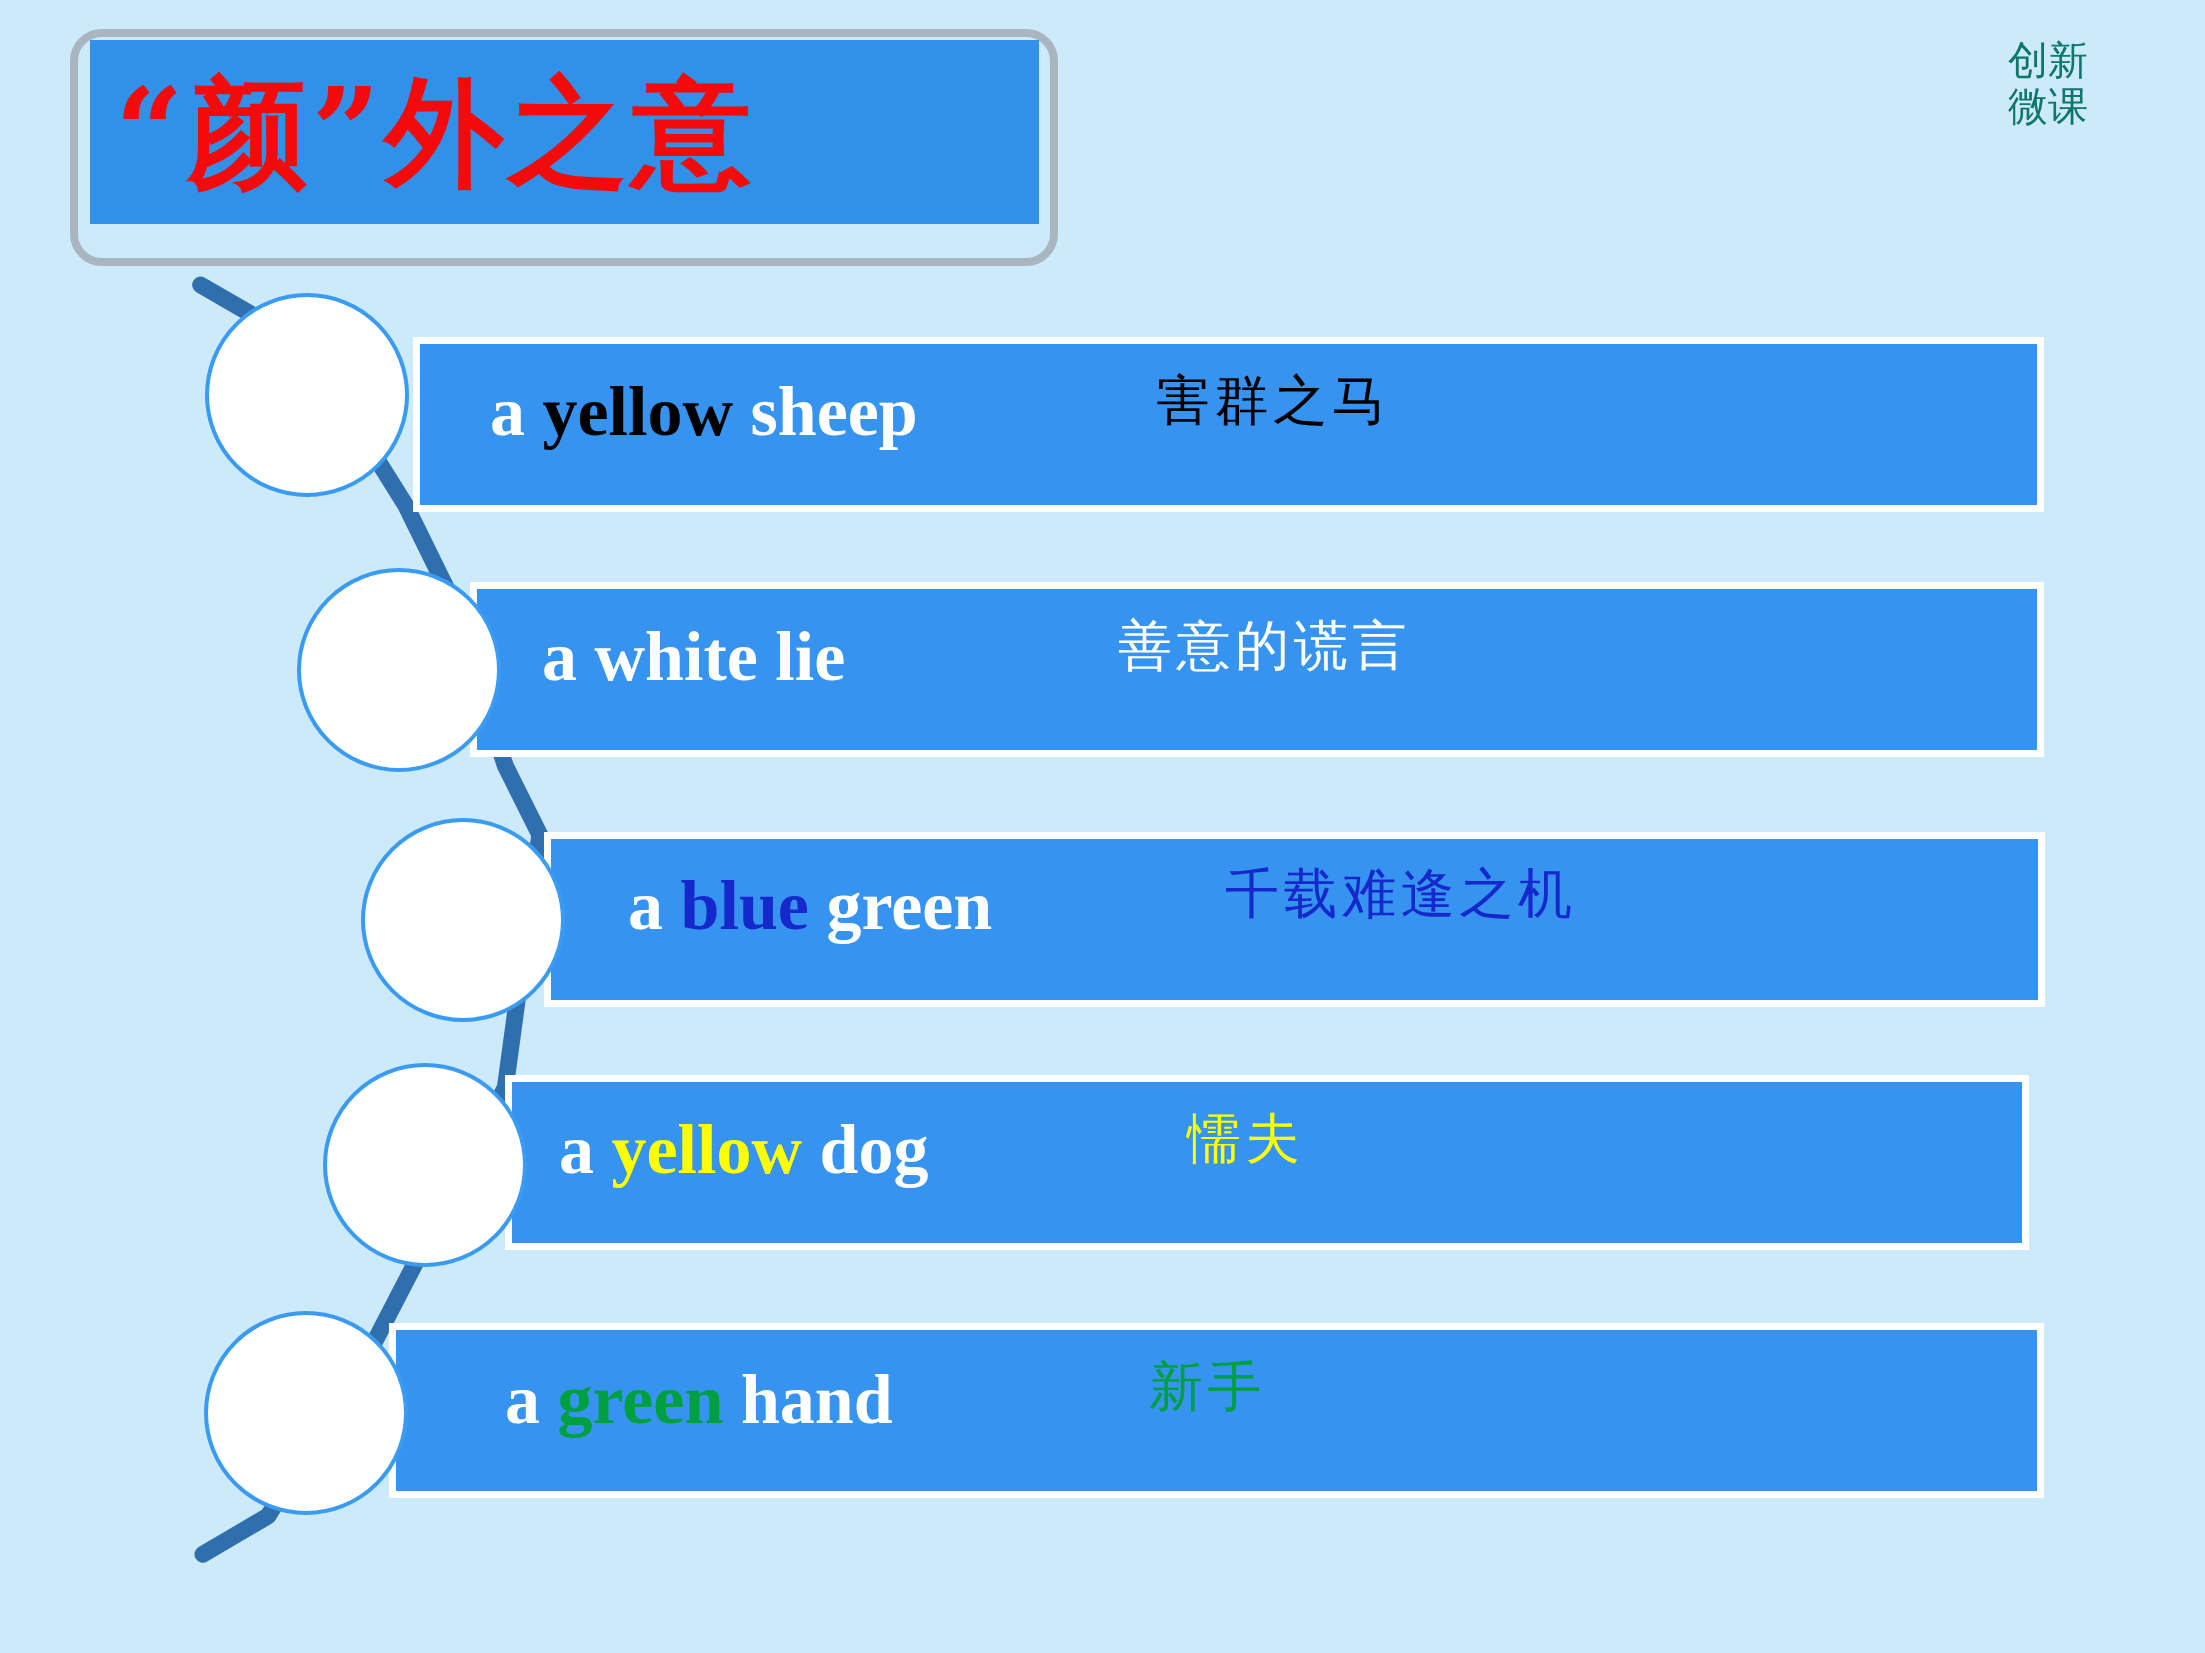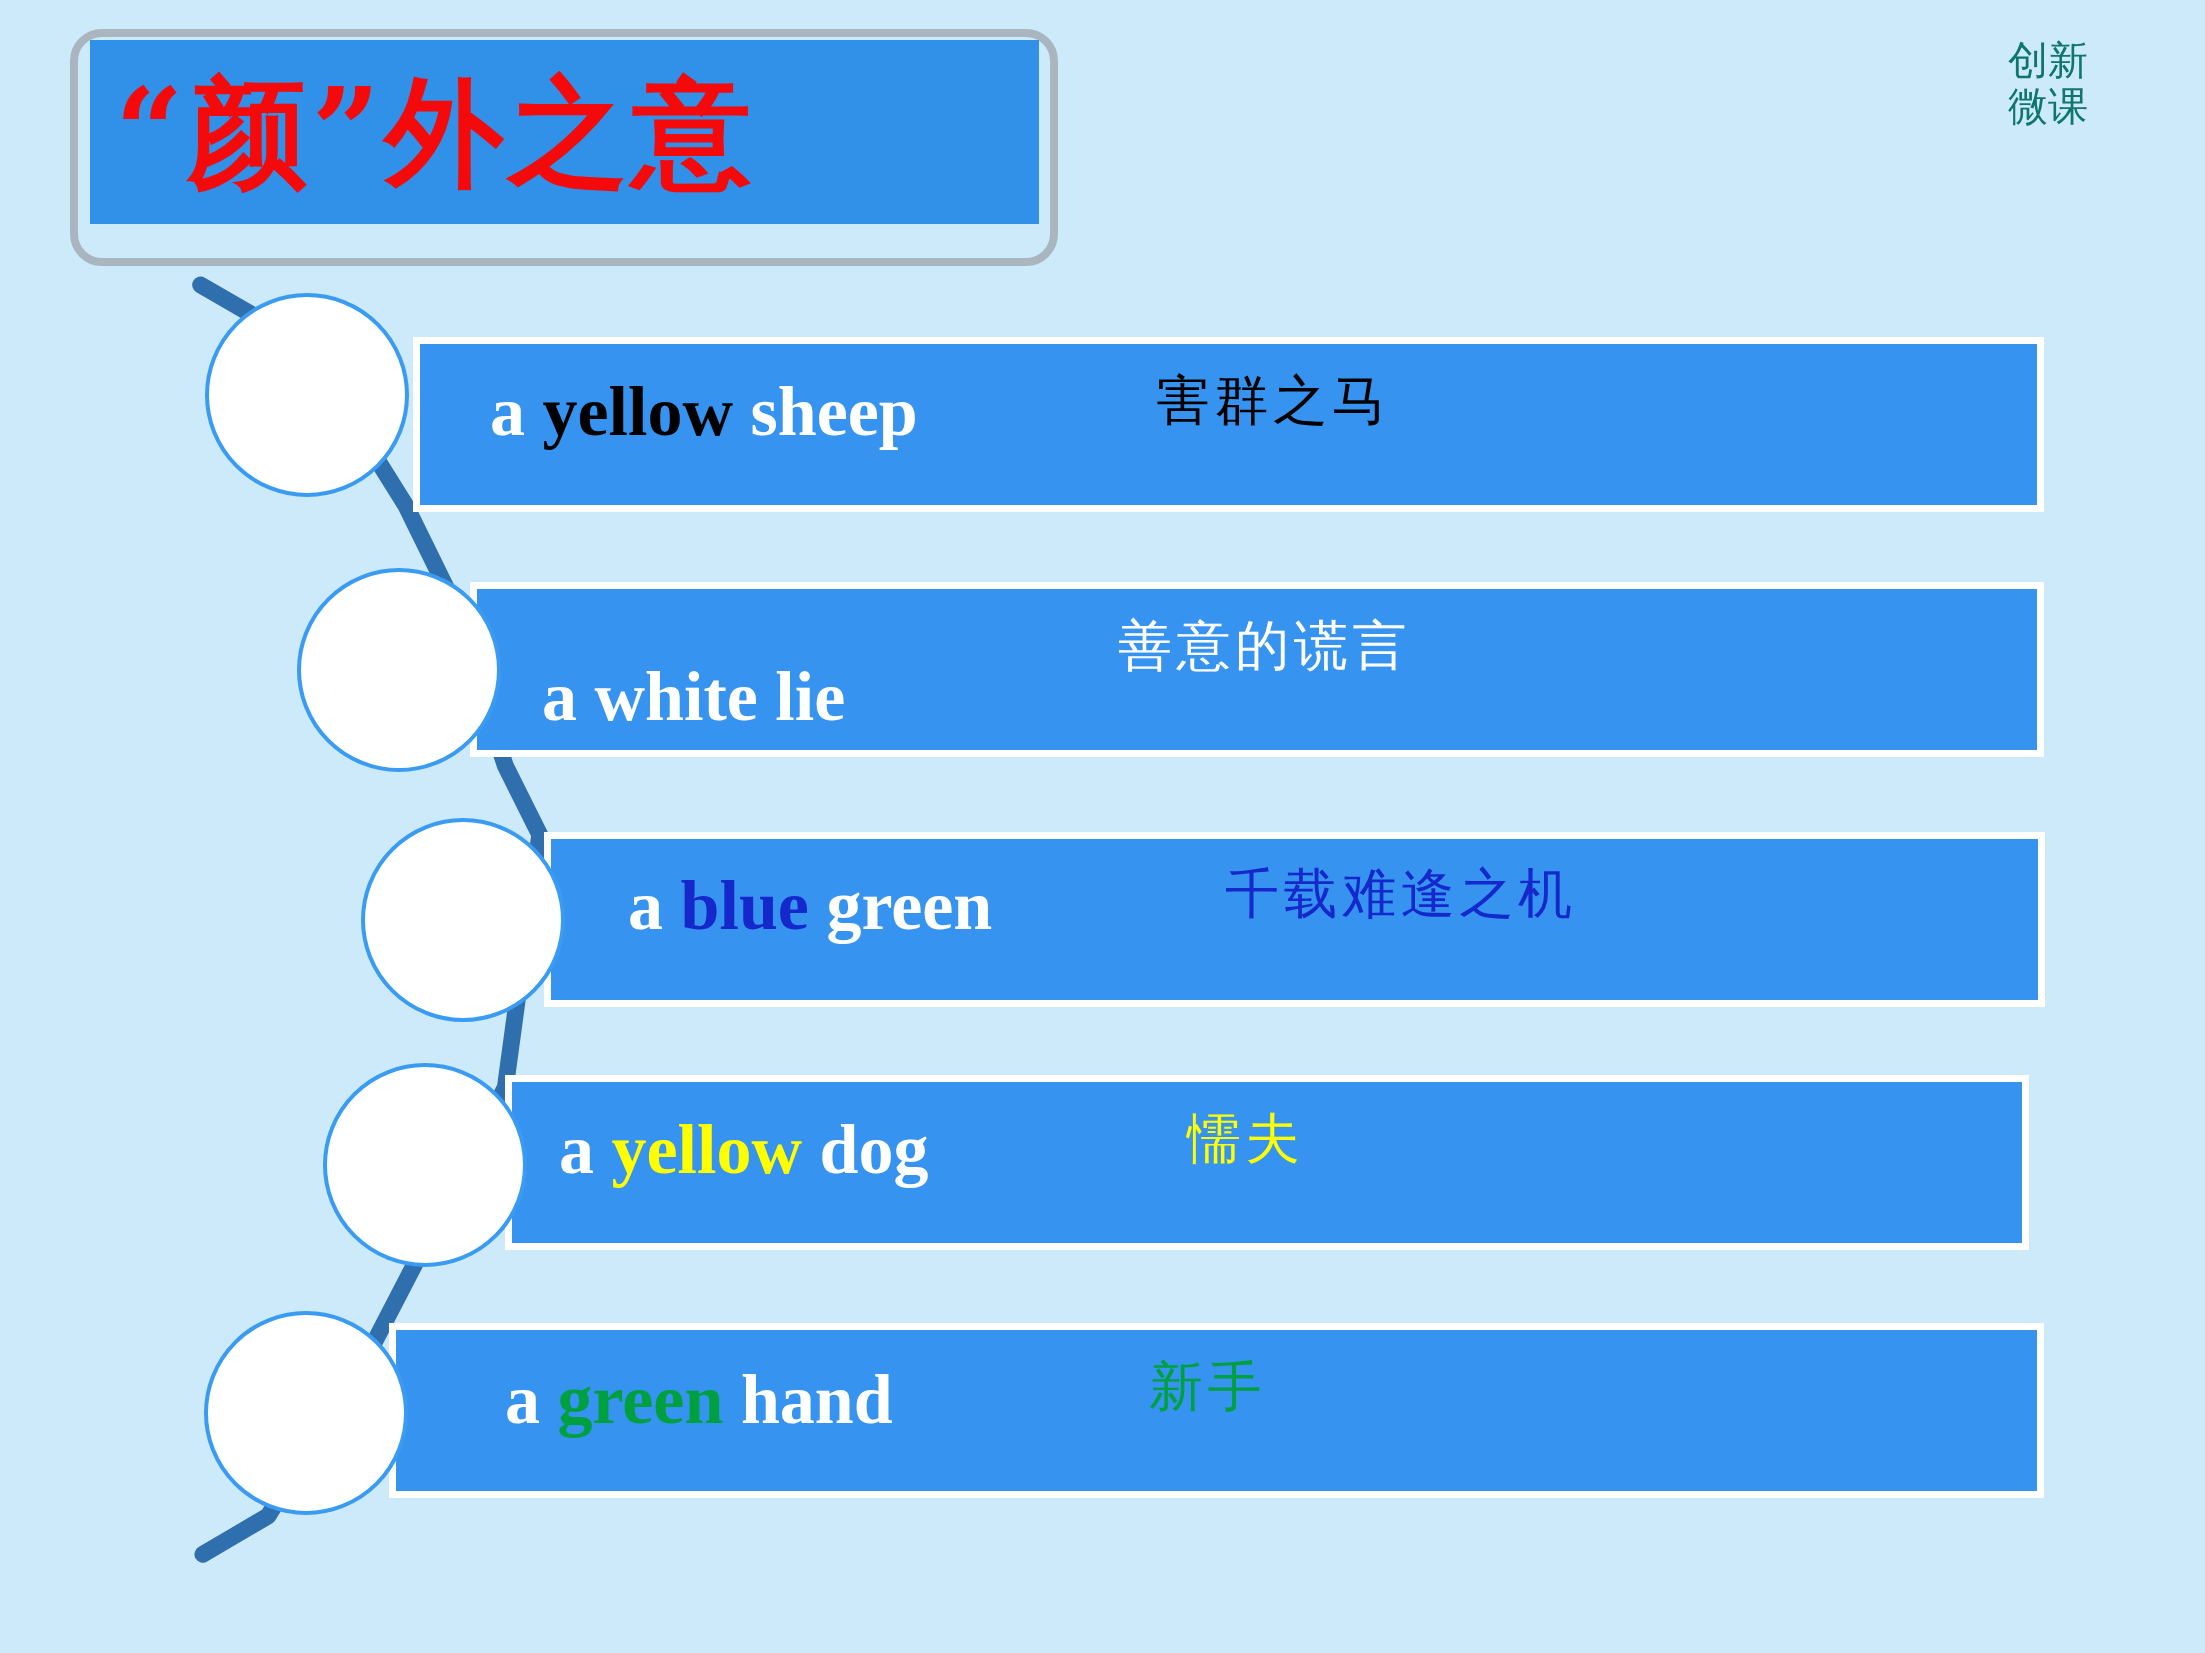--- a/index.html
+++ b/index.html
@@ -152,21 +152,21 @@
     <div class="bar" style="left:413px; top:337px; width:1631px; height:175px;"></div>
     <div class="phrase" style="left:490px; top:377px;">
       <span class="w-white">a </span><span class="w-black">yellow</span><span class="w-white"> sheep</span>
     </div>
     <div class="meaning w-black" style="left:1156px; top:374px;">害群之马</div>
     <div class="bubble" style="left:205px; top:293px; width:204px; height:204px;"></div>
   </div>
 
   <div class="row">
     <div class="bar" style="left:470px; top:582px; width:1574px; height:175px;"></div>
-    <div class="phrase" style="left:542px; top:622px;margin-top:40px;">
+    <div class="phrase" style="left:542px; top:622px;">
       <span class="w-white">a </span><span class="w-white">white</span><span class="w-white"> lie</span>
     </div>
     <div class="meaning w-white" style="left:1118px; top:619px;">善意的谎言</div>
     <div class="bubble" style="left:297px; top:568px; width:204px; height:204px;"></div>
   </div>
 
   <div class="row">
     <div class="bar" style="left:544px; top:832px; width:1501px; height:175px;"></div>
     <div class="phrase" style="left:628px; top:871px;">
       <span class="w-white">a </span><span class="w-blue">blue</span><span class="w-white"> green</span>

